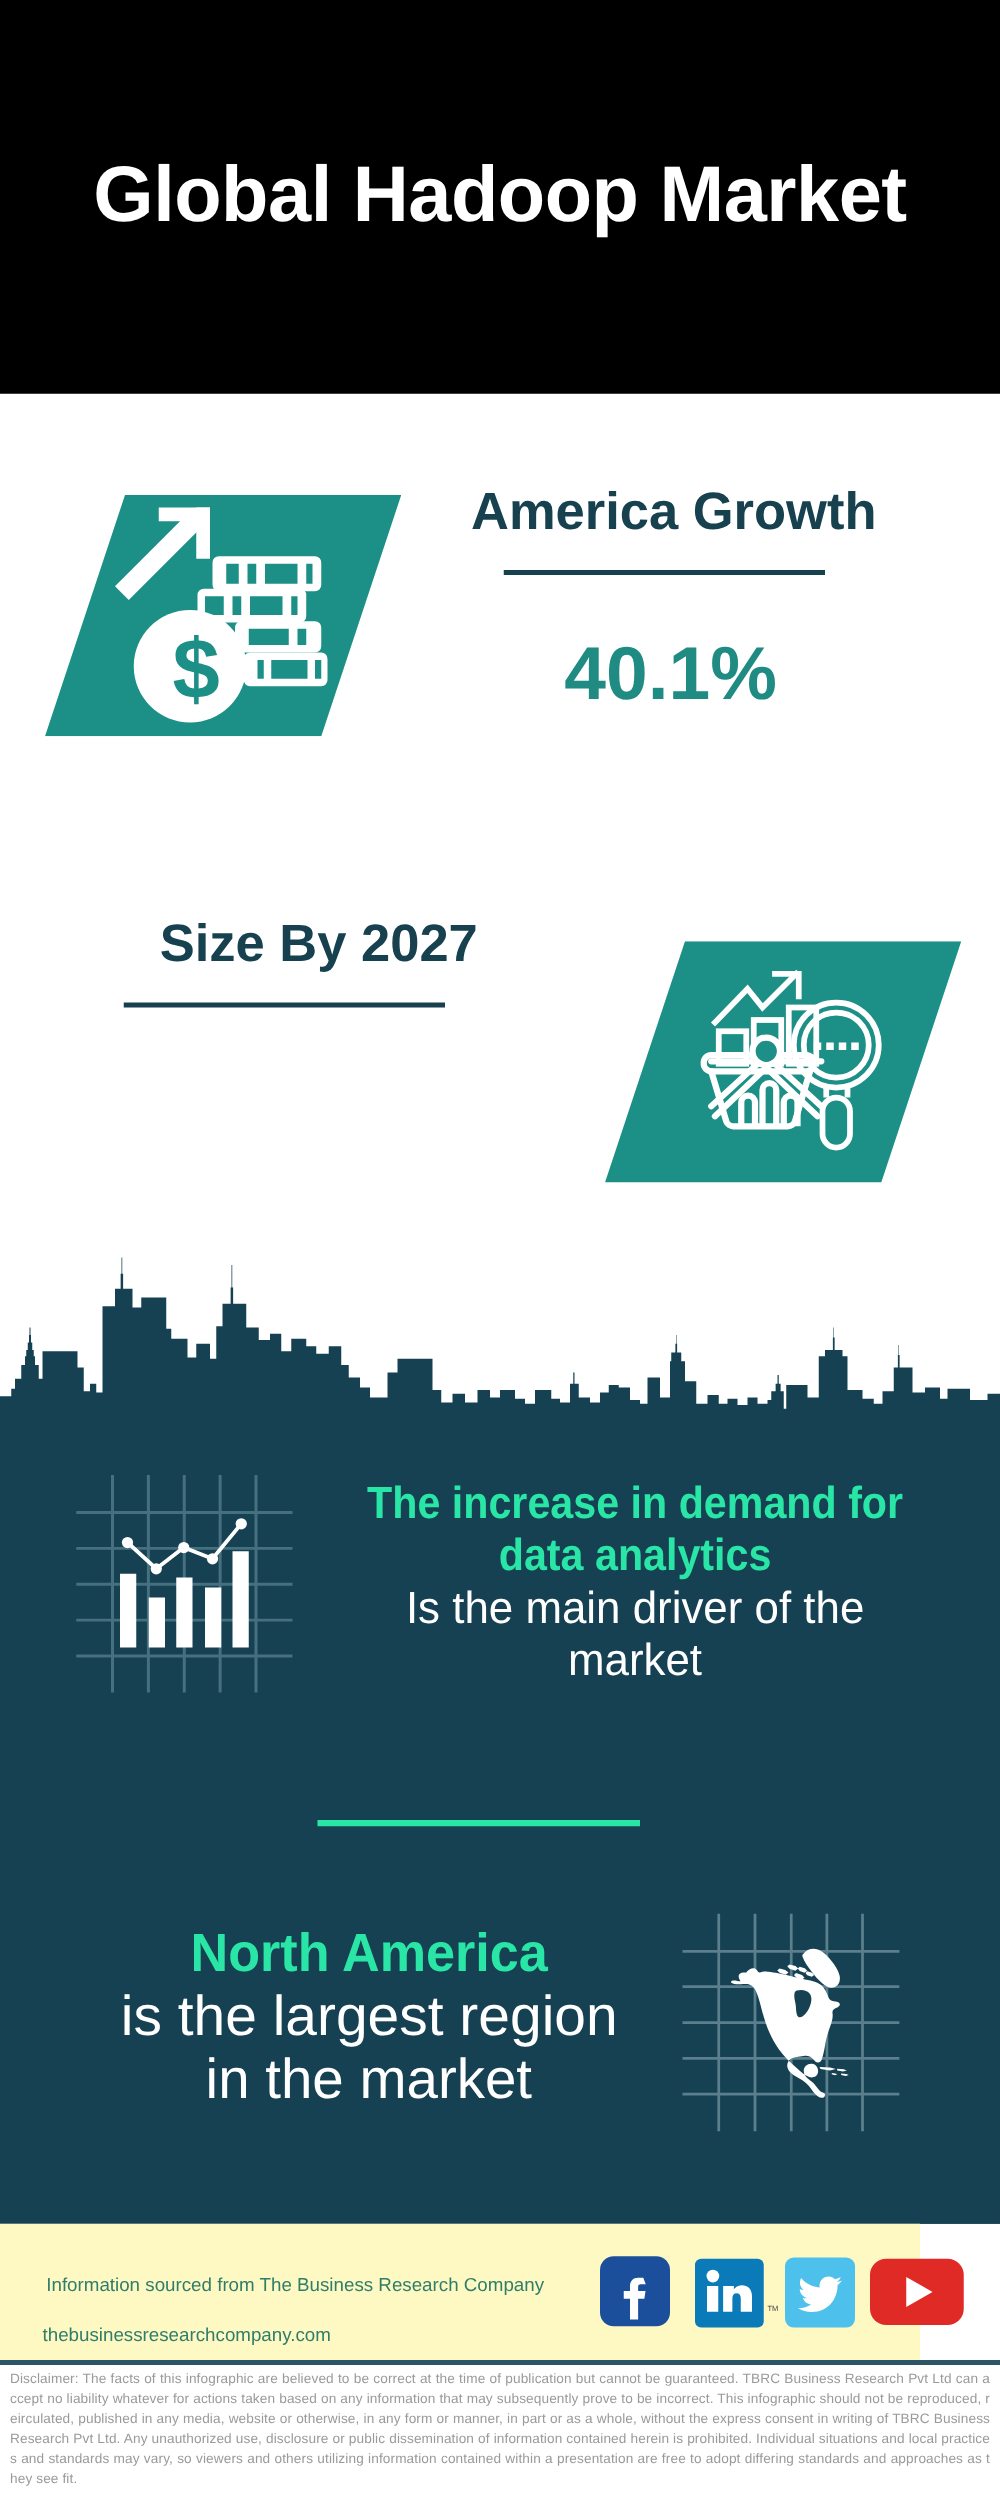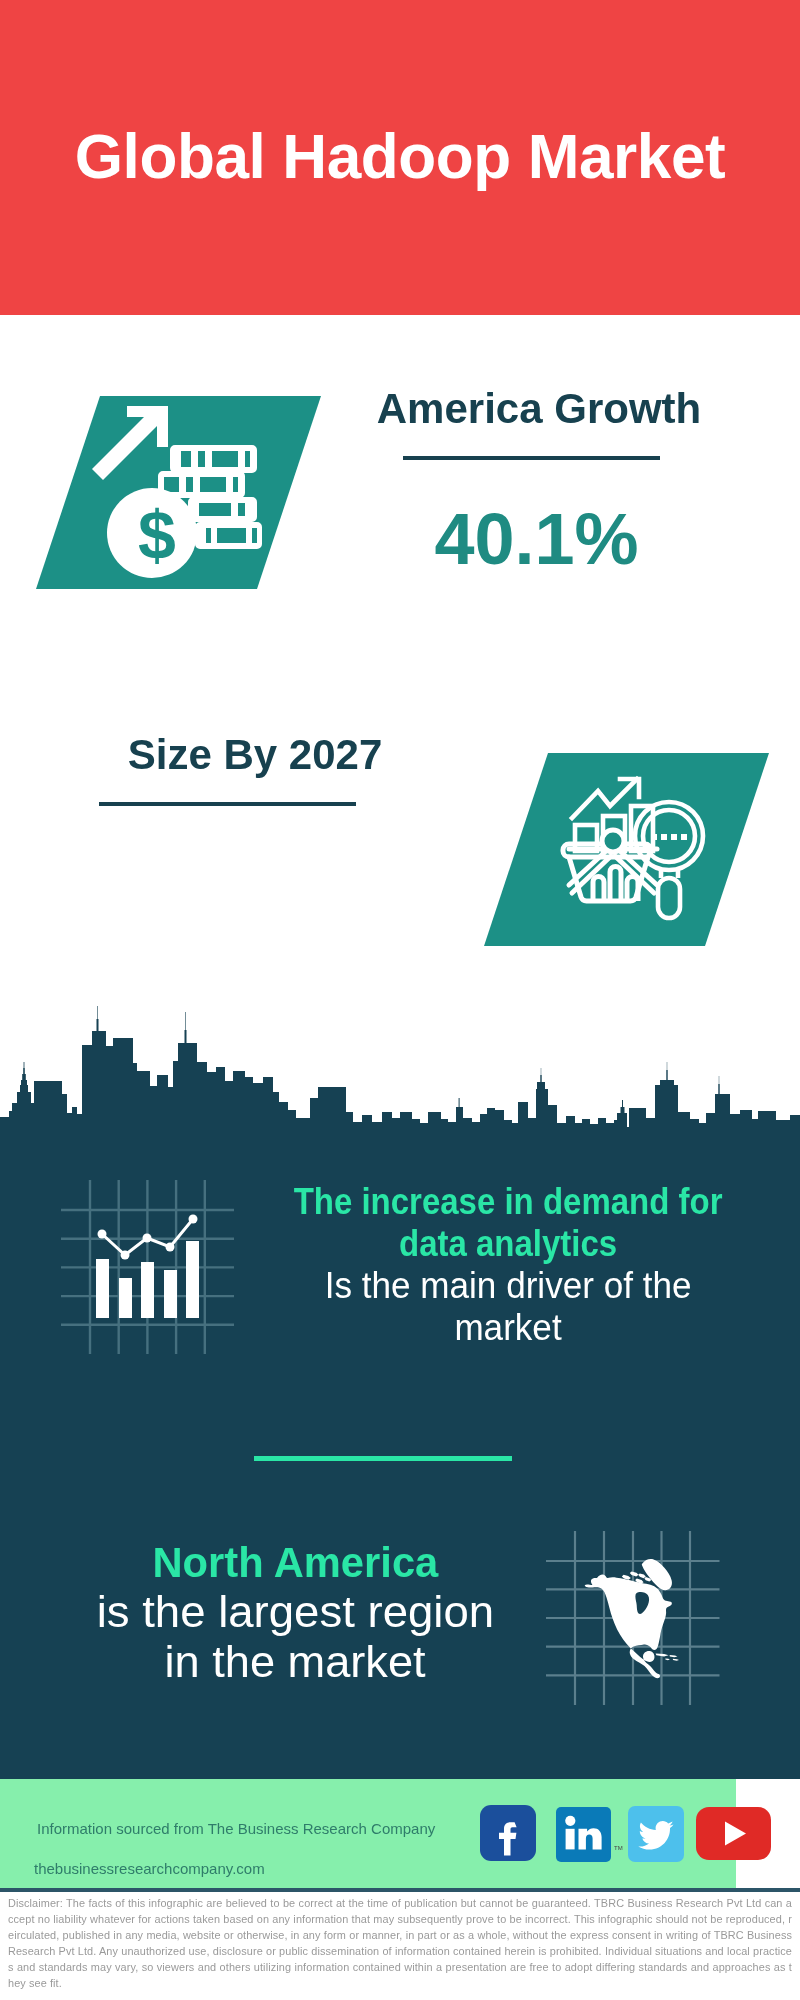--- a/index.html
+++ b/index.html
@@ -1,52 +1,52 @@
 <!DOCTYPE html>
 <html><head>
 <meta charset="utf-8">
 <style>
   html,body{margin:0;padding:0;}
   body{width:800px;height:2000px;background:#ffffff;overflow:hidden;
        font-family:"Liberation Sans",sans-serif;}
   .page{position:relative;width:800px;height:2000px;background:#fff;overflow:hidden;}
 
   
-  .header{position:absolute;left:0;top:0;width:800px;height:315px;background:#ef4444;}
+  .header{position:absolute;left:0;top:0;width:800px;height:315px;background:#000000;}
   .header-title{position:absolute;left:0;top:125px;width:800px;text-align:center;
       color:#ffffff;font-size:63px;font-weight:bold;letter-spacing:-0.4px;line-height:63px;
       transform:scaleX(0.985);}
 
   
   .stat-text{position:absolute;text-align:center;}
   .stat-label{color:#17414f;font-size:42px;font-weight:bold;line-height:57px;
       letter-spacing:0px;}
   .stat-rule{height:4px;background:#17414f;margin:0 auto;}
-  .stat-value{color:#1f8b82;font-size:72px;font-weight:bold;line-height:92px;
+  .stat-value{color:#1f8b82;font-size:60px;font-weight:bold;line-height:92px;
       letter-spacing:0px;}
   .para-wrap{position:absolute;}
   .para{position:absolute;left:0;top:0;width:100%;height:100%;background:#1c9086;}
   .para-wrap svg{position:absolute;left:0;top:0;}
   .coin-dollar{position:absolute;color:#1c9086;font-weight:bold;text-align:center;}
 
   
   .body-dark{position:absolute;left:0;top:1127px;width:800px;height:652px;background:#164153;}
   .skyline{position:absolute;left:0;top:1000px;width:800px;height:130px;display:block;}
 
   
   .hl-text{position:absolute;text-align:center;color:#ffffff;font-size:36px;line-height:42px;white-space:nowrap;}
   .hl-text>div{display:block;}
   .hl-accent{color:#2ae6a6;font-weight:bold;display:inline-block;transform:scaleX(0.916);}
   .hl-reg{display:inline-block;transform:scaleX(0.975);}
 
   .green-rule{position:absolute;height:5px;background:#2ae6a6;}
 
   
   .footbar{position:absolute;left:0;top:1770px;width:800px;height:9px;background:#164153;}
-  .footer{position:absolute;left:0;top:1779px;width:736px;height:109px;background:#86efac;}
+  .footer{position:absolute;left:0;top:1779px;width:736px;height:109px;background:#fef9c3;}
   .src-line{position:absolute;color:#2f7d6a;font-size:15px;line-height:25px;letter-spacing:0px;}
   .social{position:absolute;}
   .social svg{position:absolute;left:0;top:0;}
   .sepbar{position:absolute;left:0;top:1888px;width:800px;height:4px;background:#2c5568;}
   .disclaim{position:absolute;left:8px;top:1895px;width:784px;color:#9a9a9a;
       font-size:10.9px;line-height:16px;text-align:justify;word-break:break-all;
       letter-spacing:0.1px;}
 </style>
 </head>
 <body>

